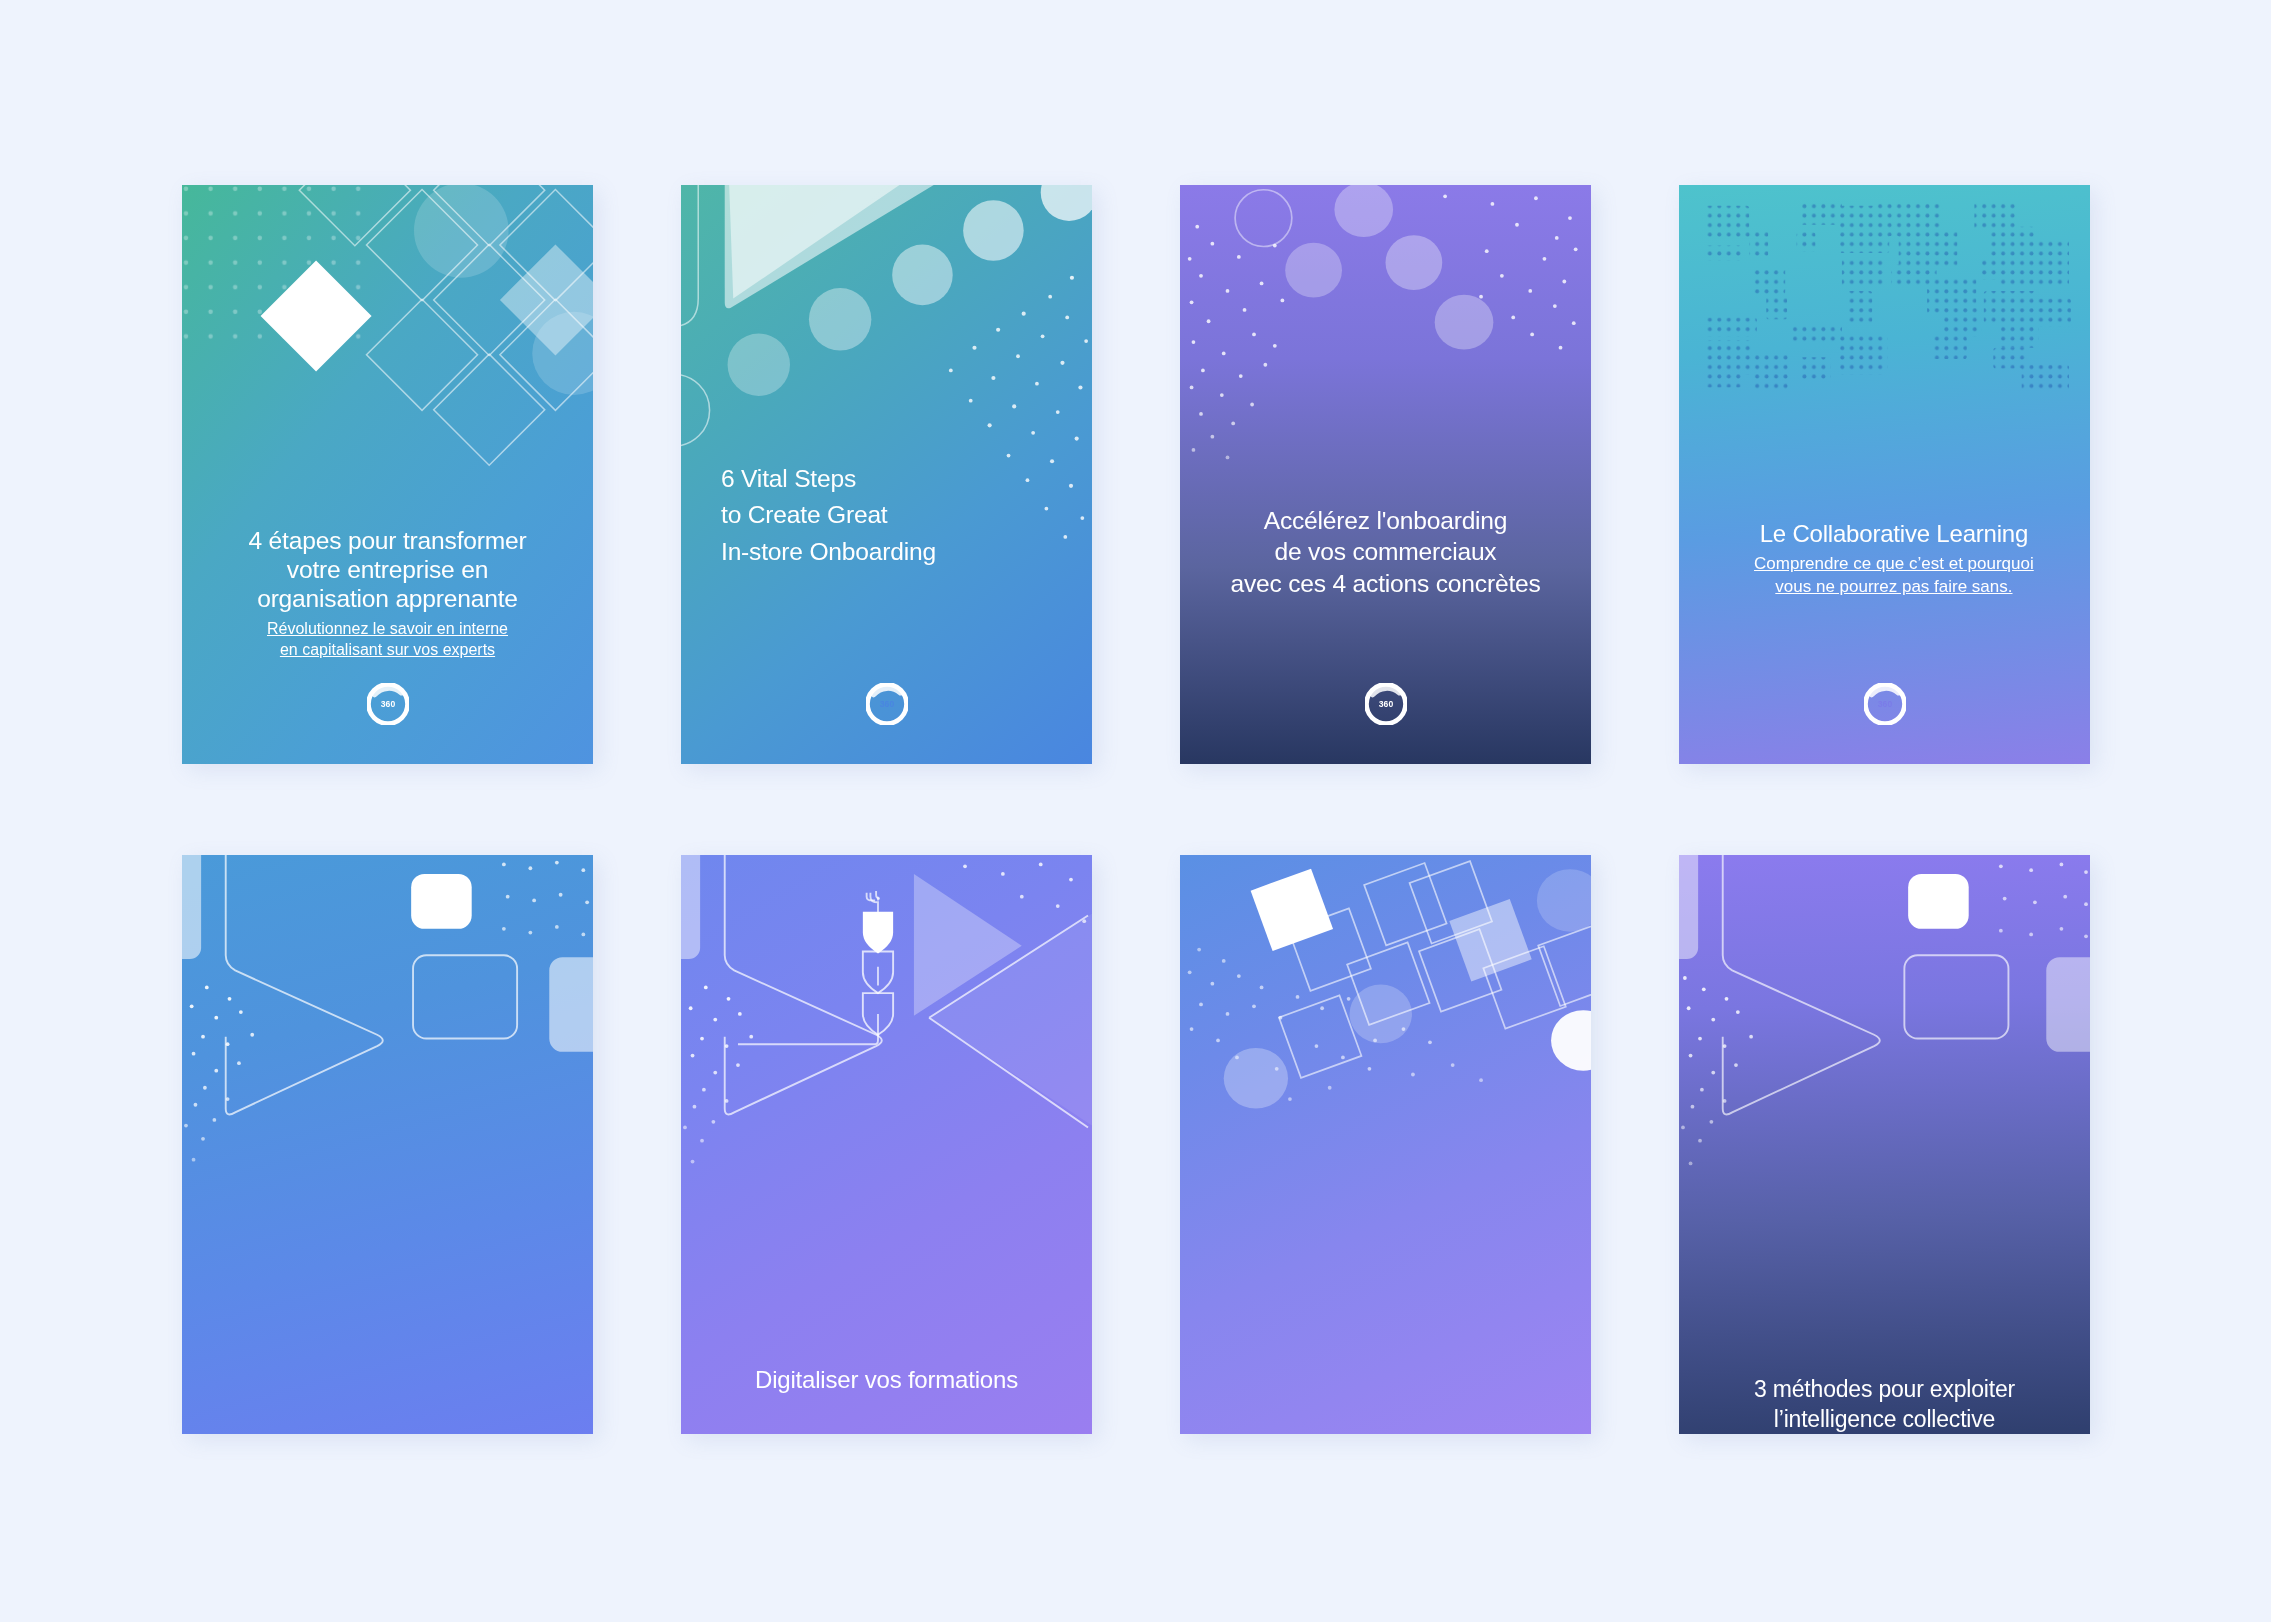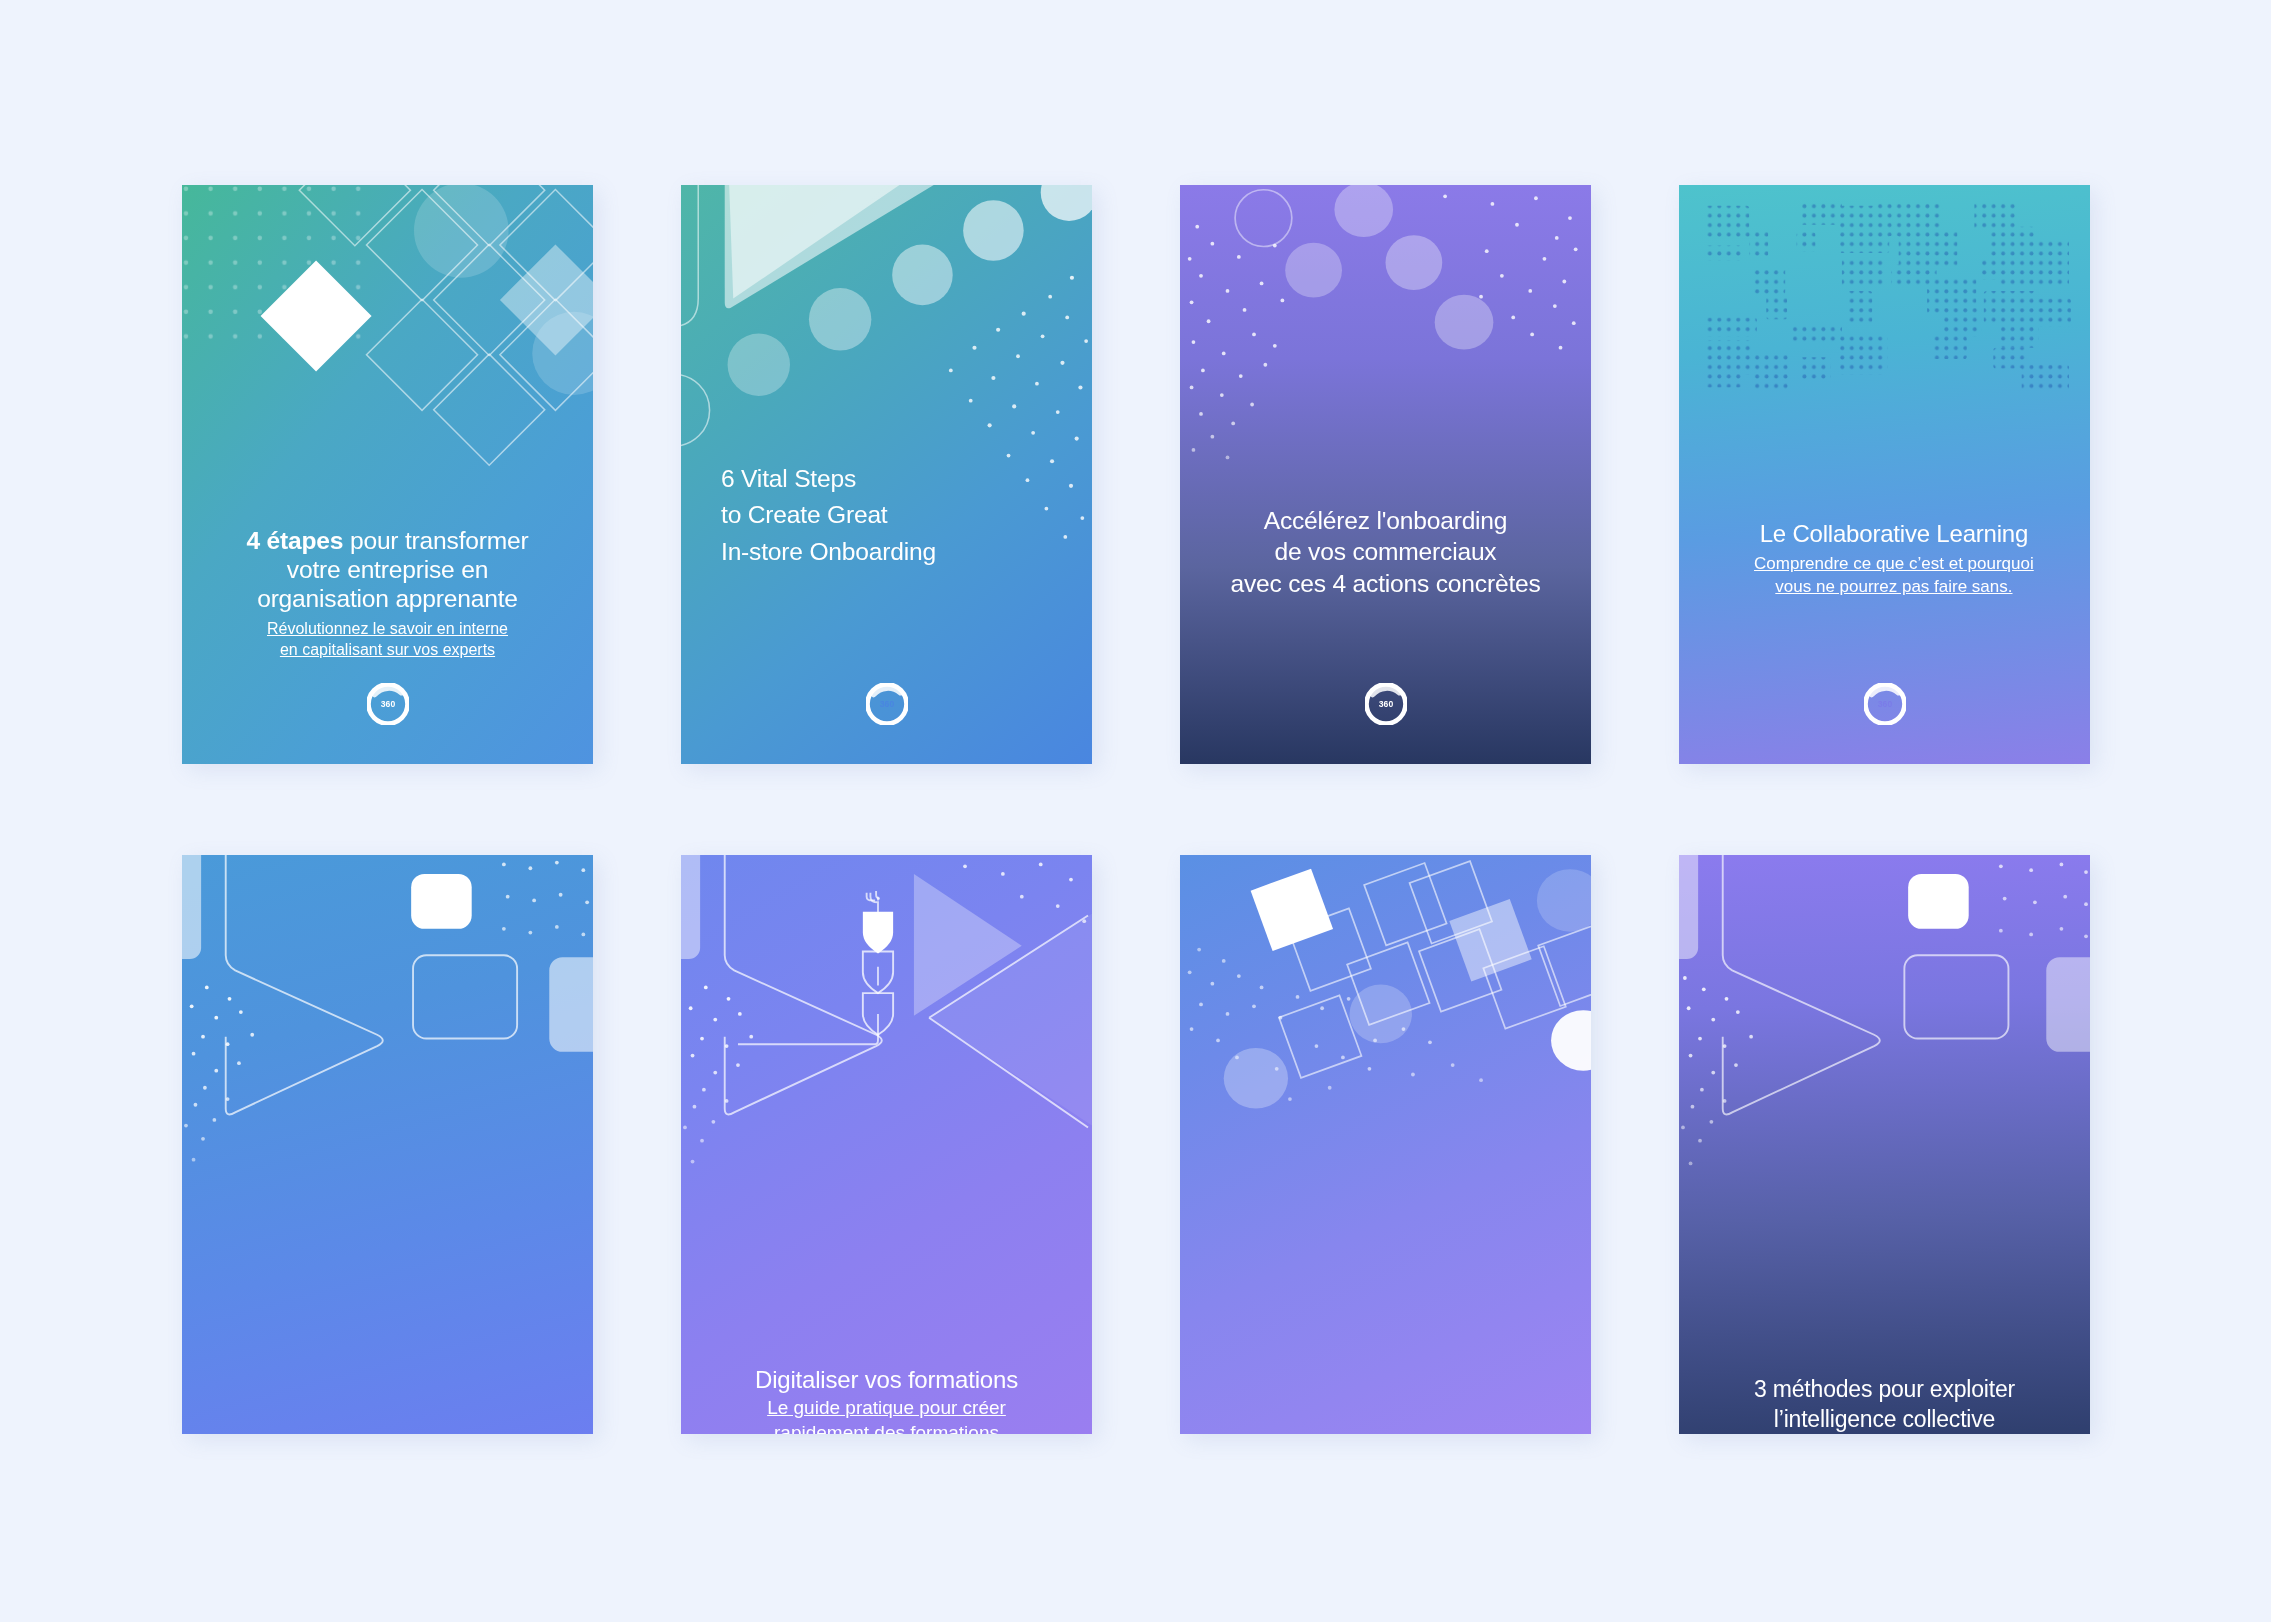--- a/index.html
+++ b/index.html
@@ -37,21 +37,21 @@
     color: #ffffff;
     z-index: 5;
   }
   .title {
     font-size: 24.6px;
     line-height: 1.18;
     font-weight: 400;
     letter-spacing: -0.2px;
     color: #ffffff;
   }
-  .title b { font-weight: 700; }
+  .title b { font-weight: 400; }
   .sub {
     font-size: 16px;
     line-height: 1.3;
     font-weight: 400;
     margin-top: 5.7px;
     color: #ffffff;
     text-decoration: underline;
   }
   .sub.tight { margin-top: 1.9px; }
   .title.bold { font-weight: 400; }
@@ -413,25 +413,20 @@
             <circle cx="4" cy="288" r="2" opacity=".55"></circle>
           <circle cx="22" cy="302" r="2" opacity=".55"></circle>
             <circle cx="12" cy="324" r="2" opacity=".5"></circle>
         </g>
       </svg>
     </div>
     <div class="text-block" style="top:511px">
       <div class="title bold" style="font-size:24px">
         <span>Digitaliser vos formations</span>
       </div>
-      <div class="sub tight" style="font-size:19px; line-height:1.28; margin-top:1.9px">
-        <span>Le guide pratique pour créer</span><br>
-        <span>rapidement des formations</span><br>
-        
-      </div>
     </div>
 
   </div>
 
   <div class="card">
     <div class="bg" style="background:linear-gradient(155deg,#5a90e4 0%,#6d8ae9 28%,#8786ee 60%,#9d84f2 100%)"></div>
     <div class="deco">
       <svg viewBox="0 0 434 612">
         <g fill="none" stroke="#ffffff" stroke-opacity="0.60" stroke-width="1.8">
           <rect x="124" y="66" width="68" height="68" transform="rotate(-20 158 100)"></rect>

